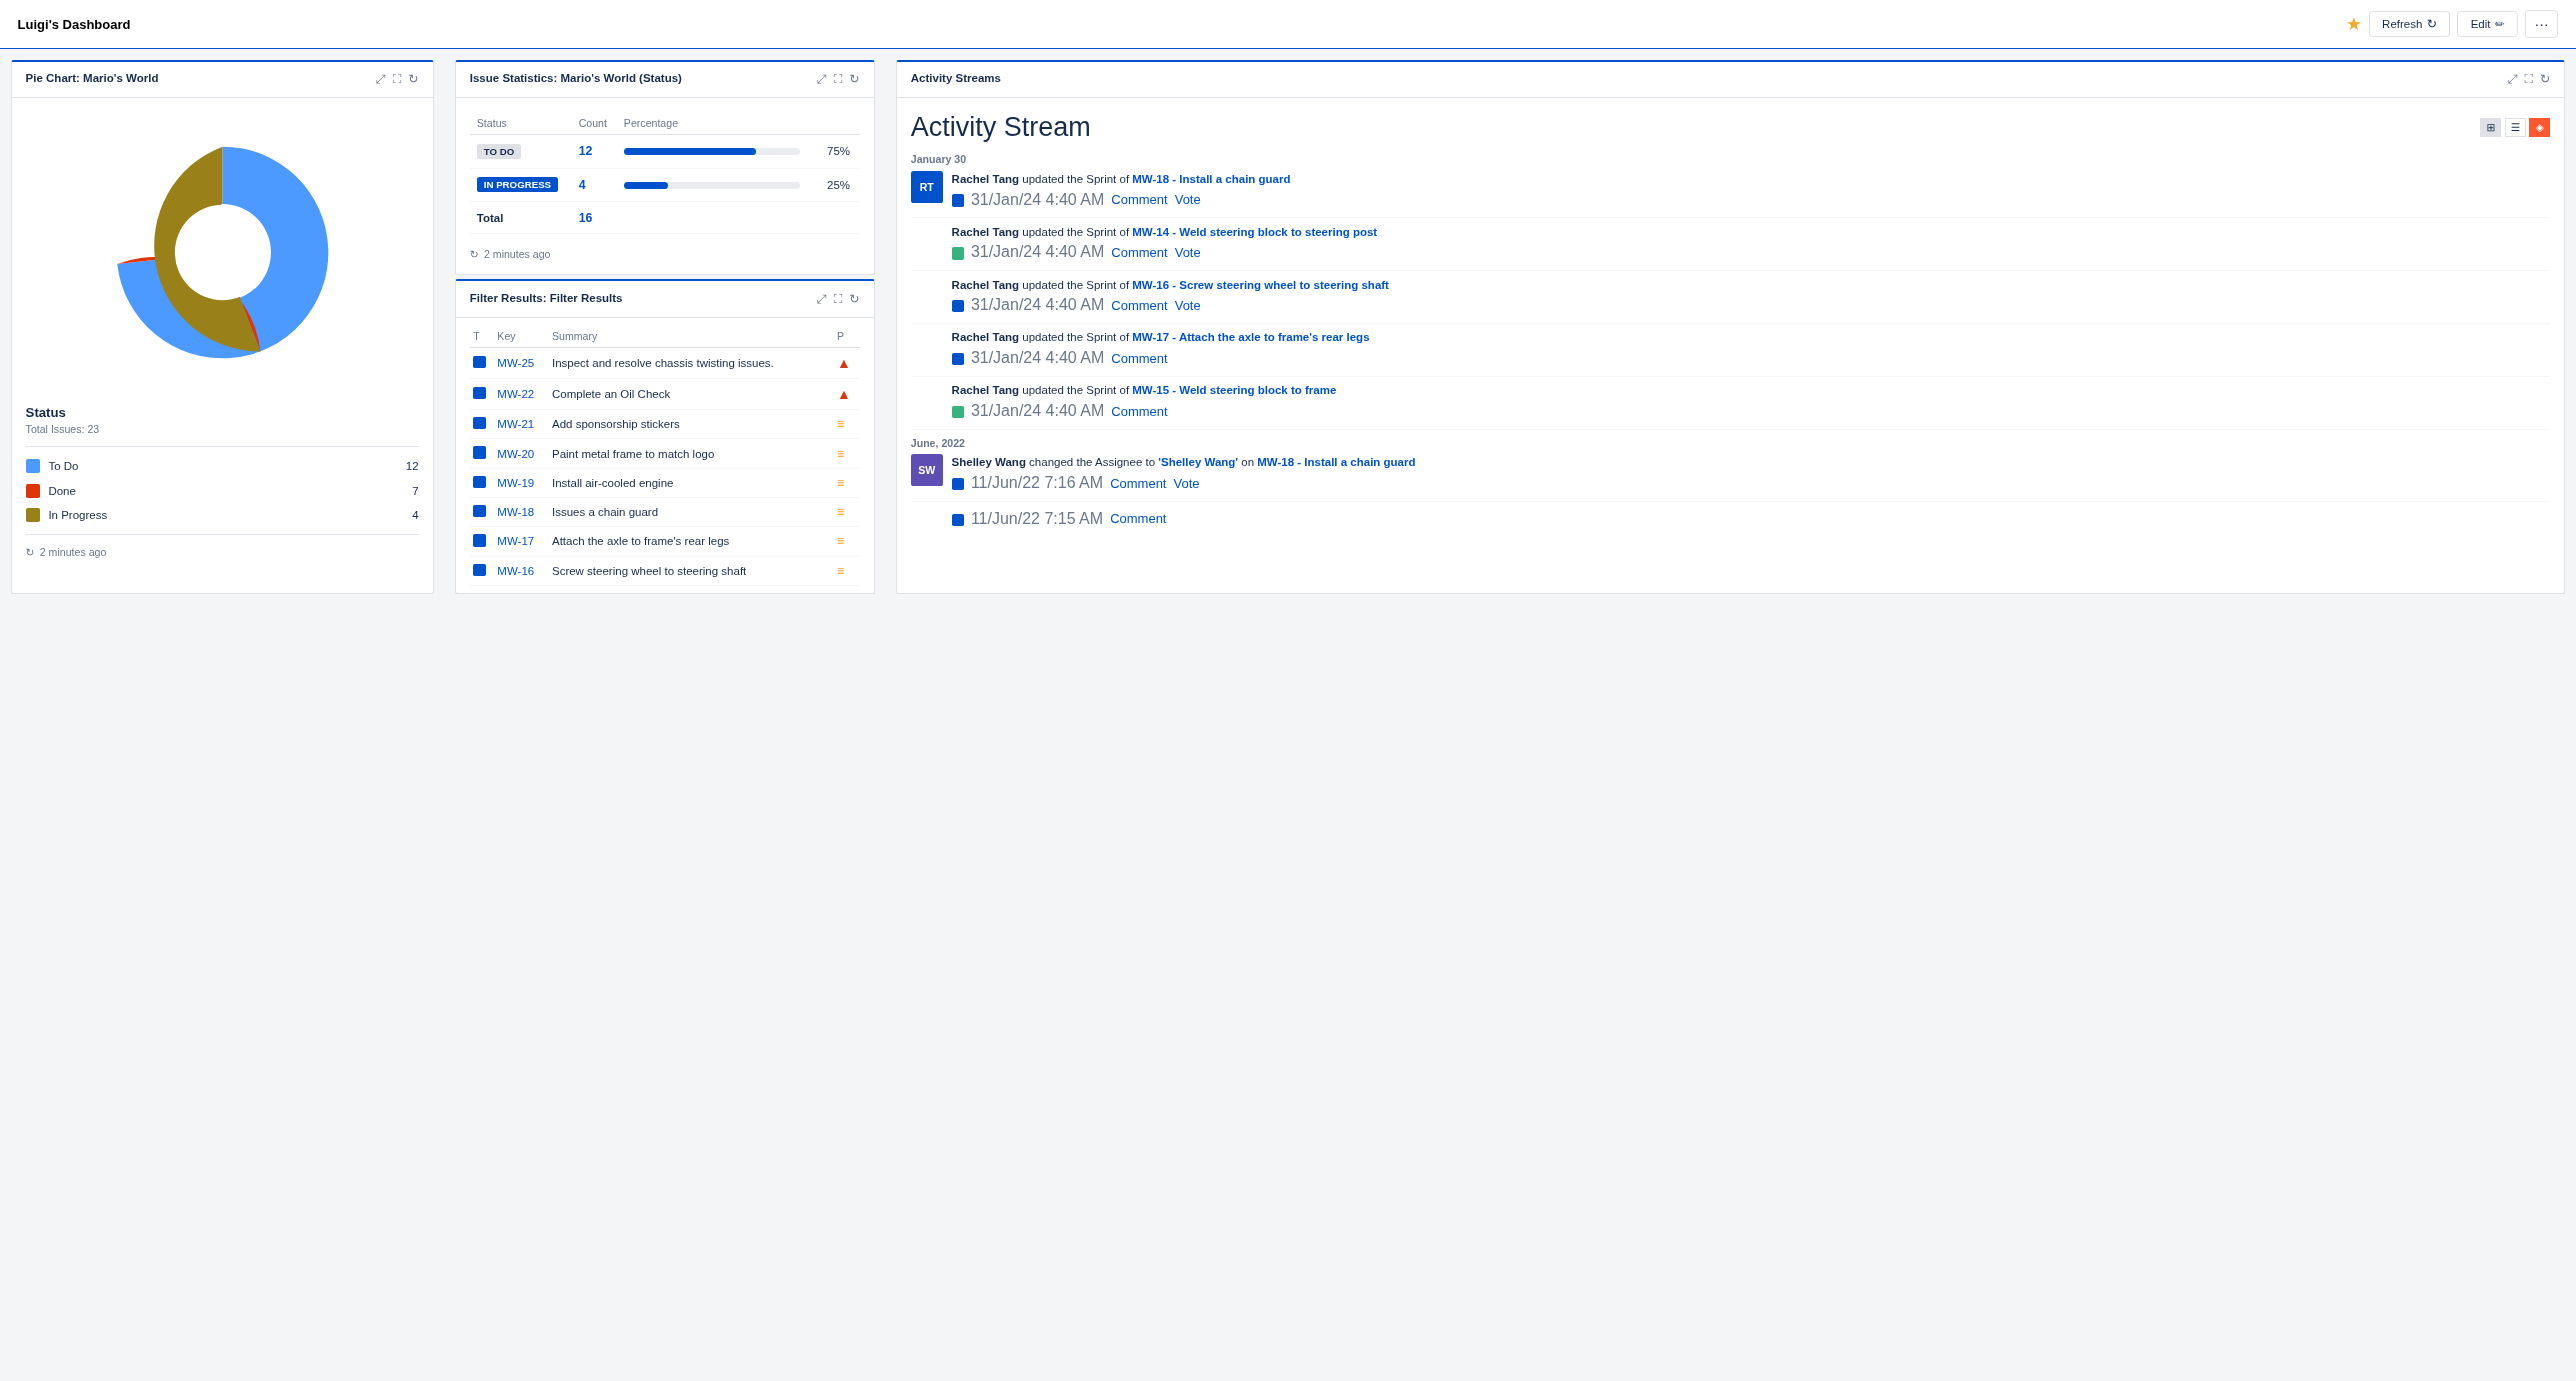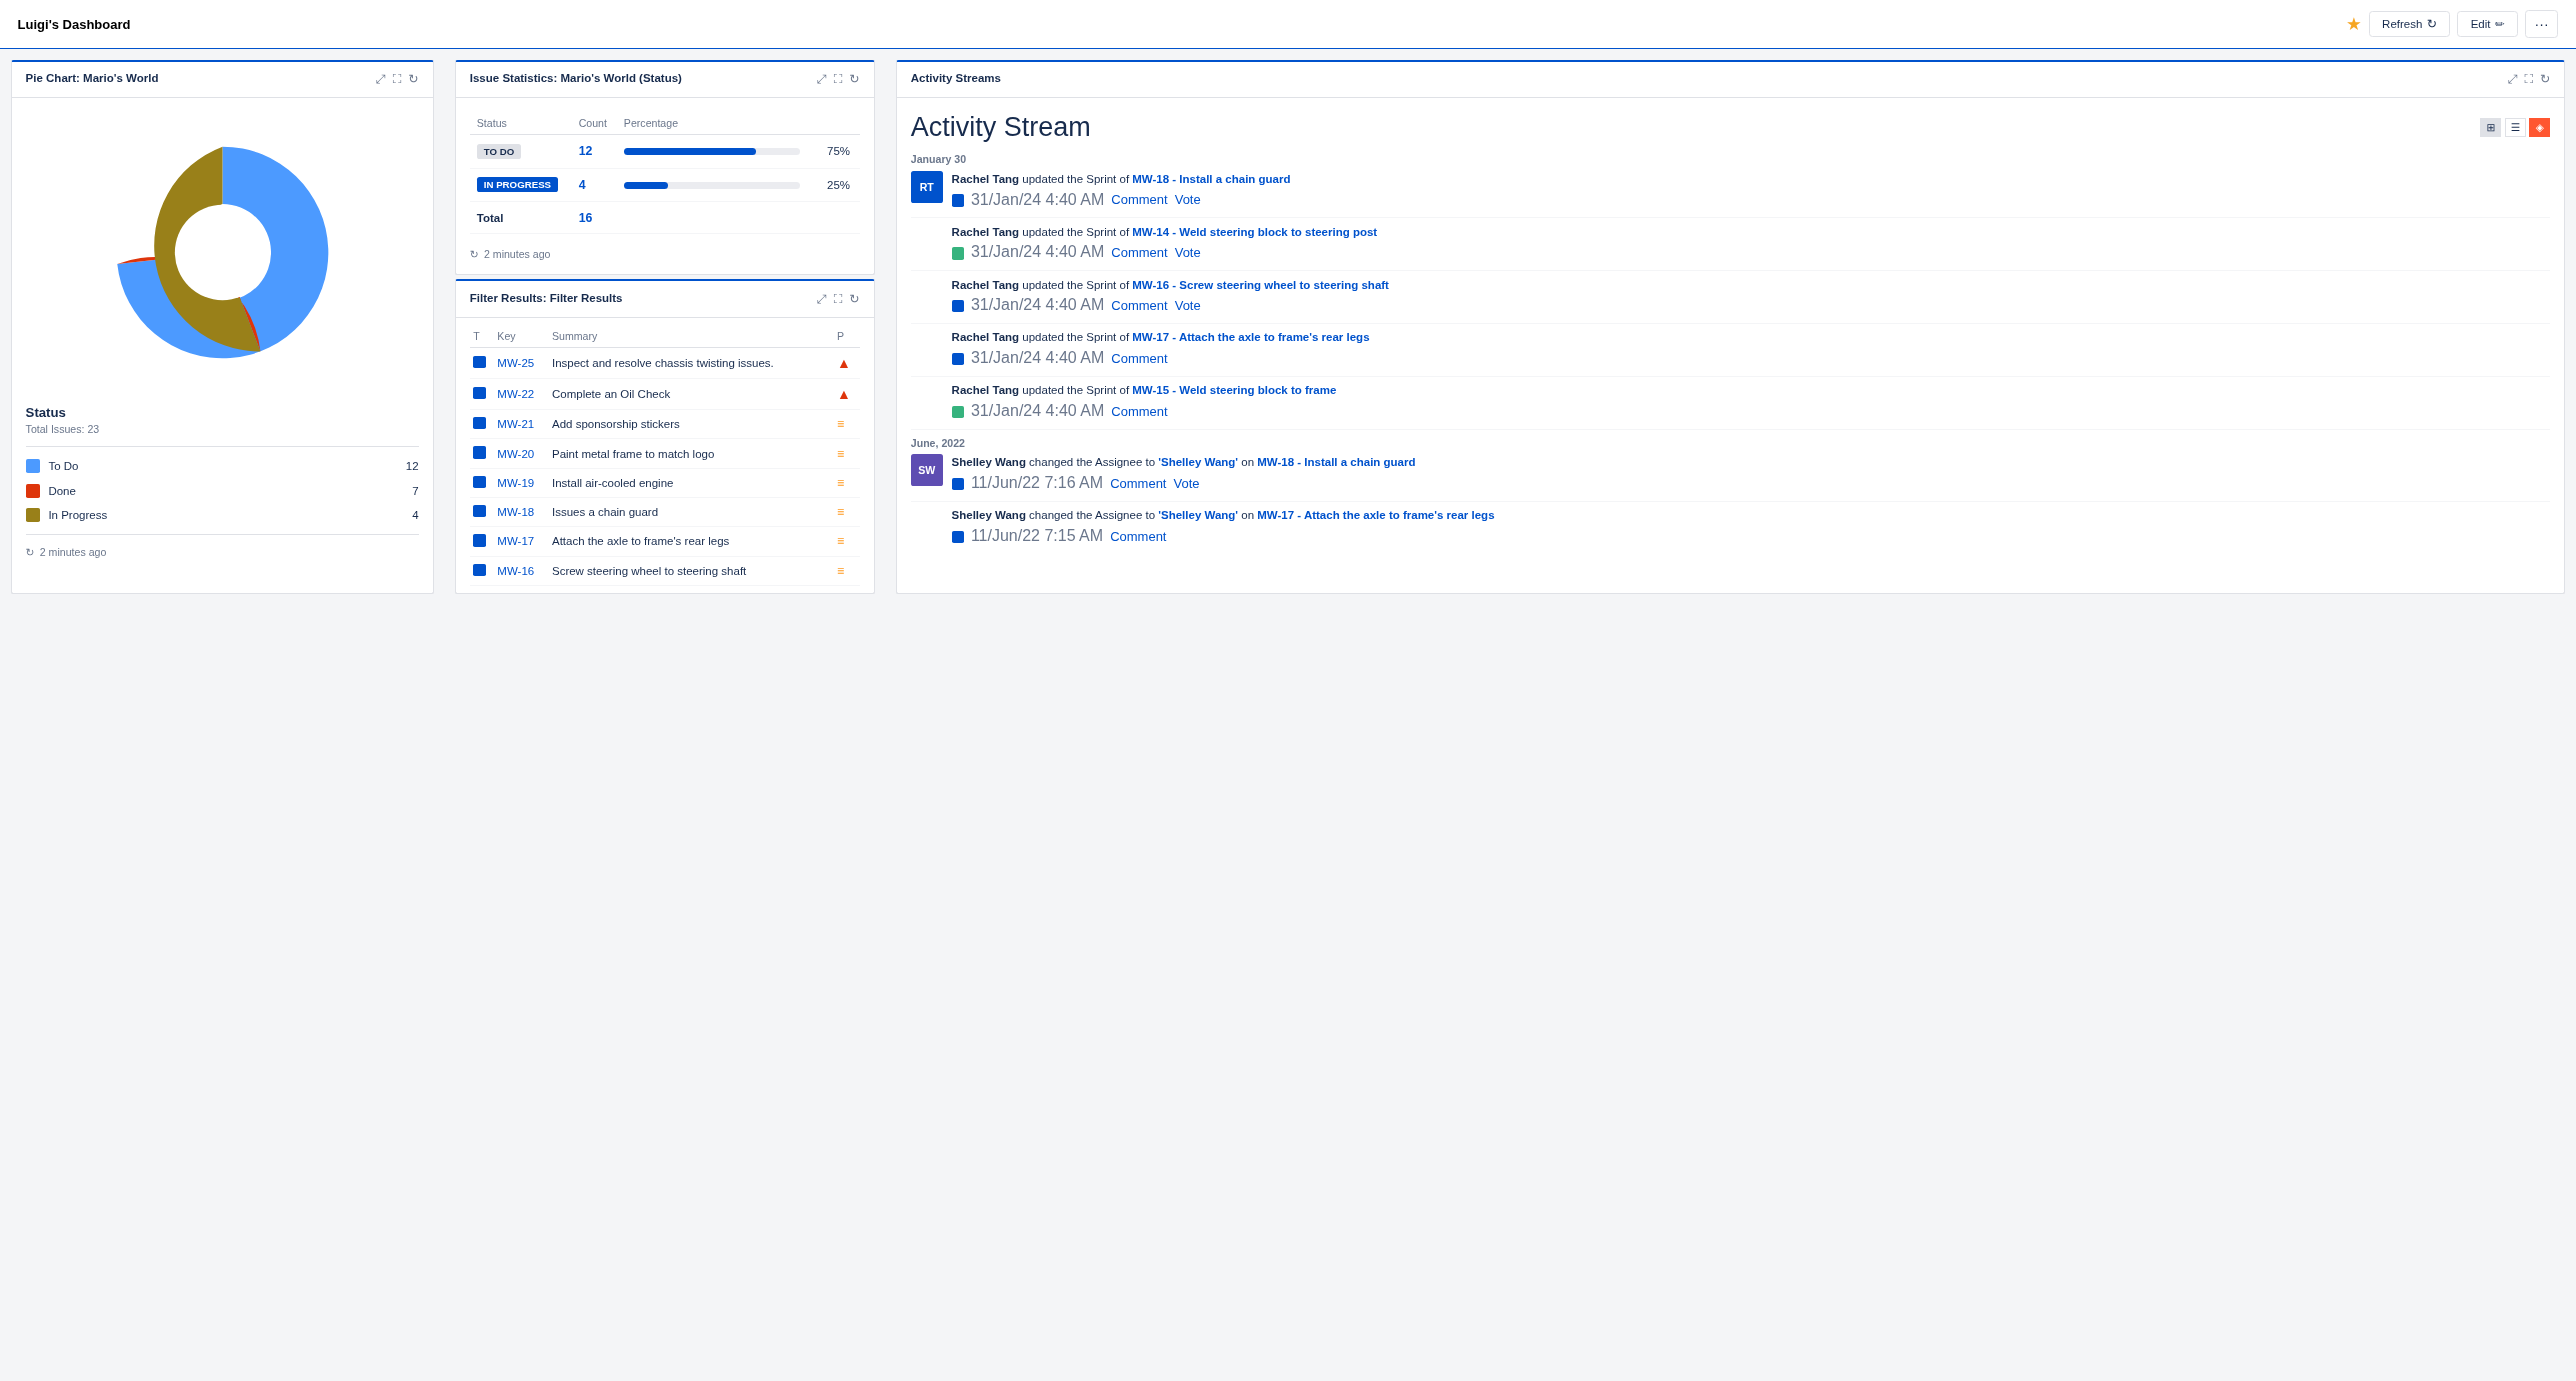--- a/index.html
+++ b/index.html
@@ -407,23 +407,20 @@
             <a class="activity-action-link">Comment</a>
             <a class="activity-action-link">Vote</a>
           </div>
         </div>
       </div>
       <hr class="activity-divider">
 
       <div class="activity-item">
         <div style="width:32px;flex-shrink:0;"></div>
         <div class="activity-content">
-          <div class="activity-text">
-            <span class="name">Shelley Wang</span> changed the Assignee to <a class="activity-link">'Shelley Wang'</a> on <a class="activity-link">MW-17 - Attach the axle to frame's rear legs</a>
-          </div>
           <div class="activity-meta">
             <span class="task-icon-blue"></span>
             <span class="activity-time">11/Jun/22 7:15 AM</span>
             <a class="activity-action-link">Comment</a>
           </div>
         </div>
       </div>
 
     </div>
   </div>

